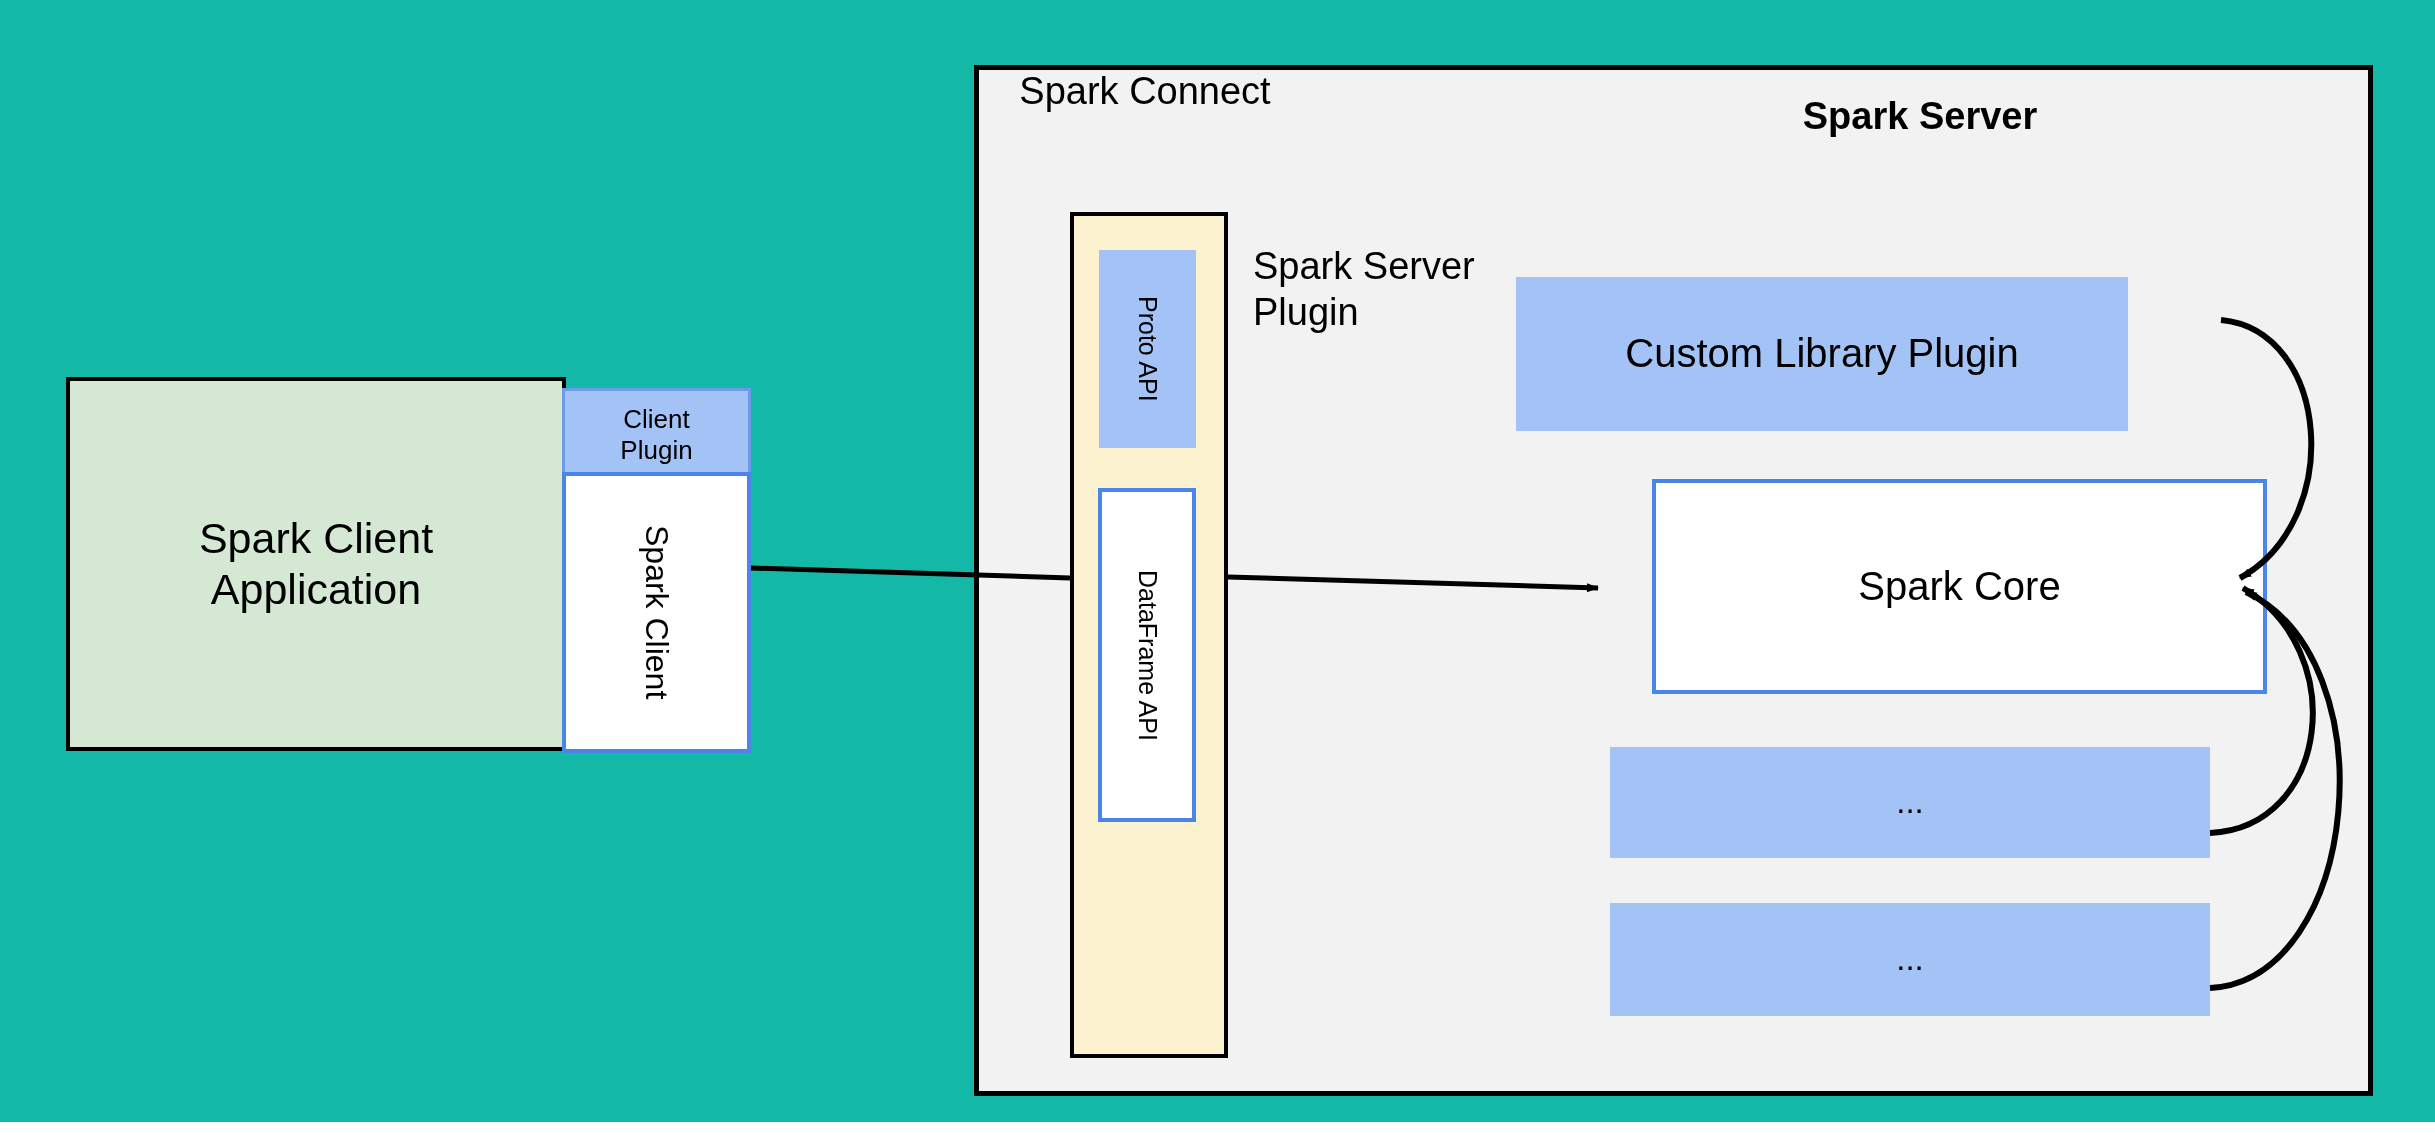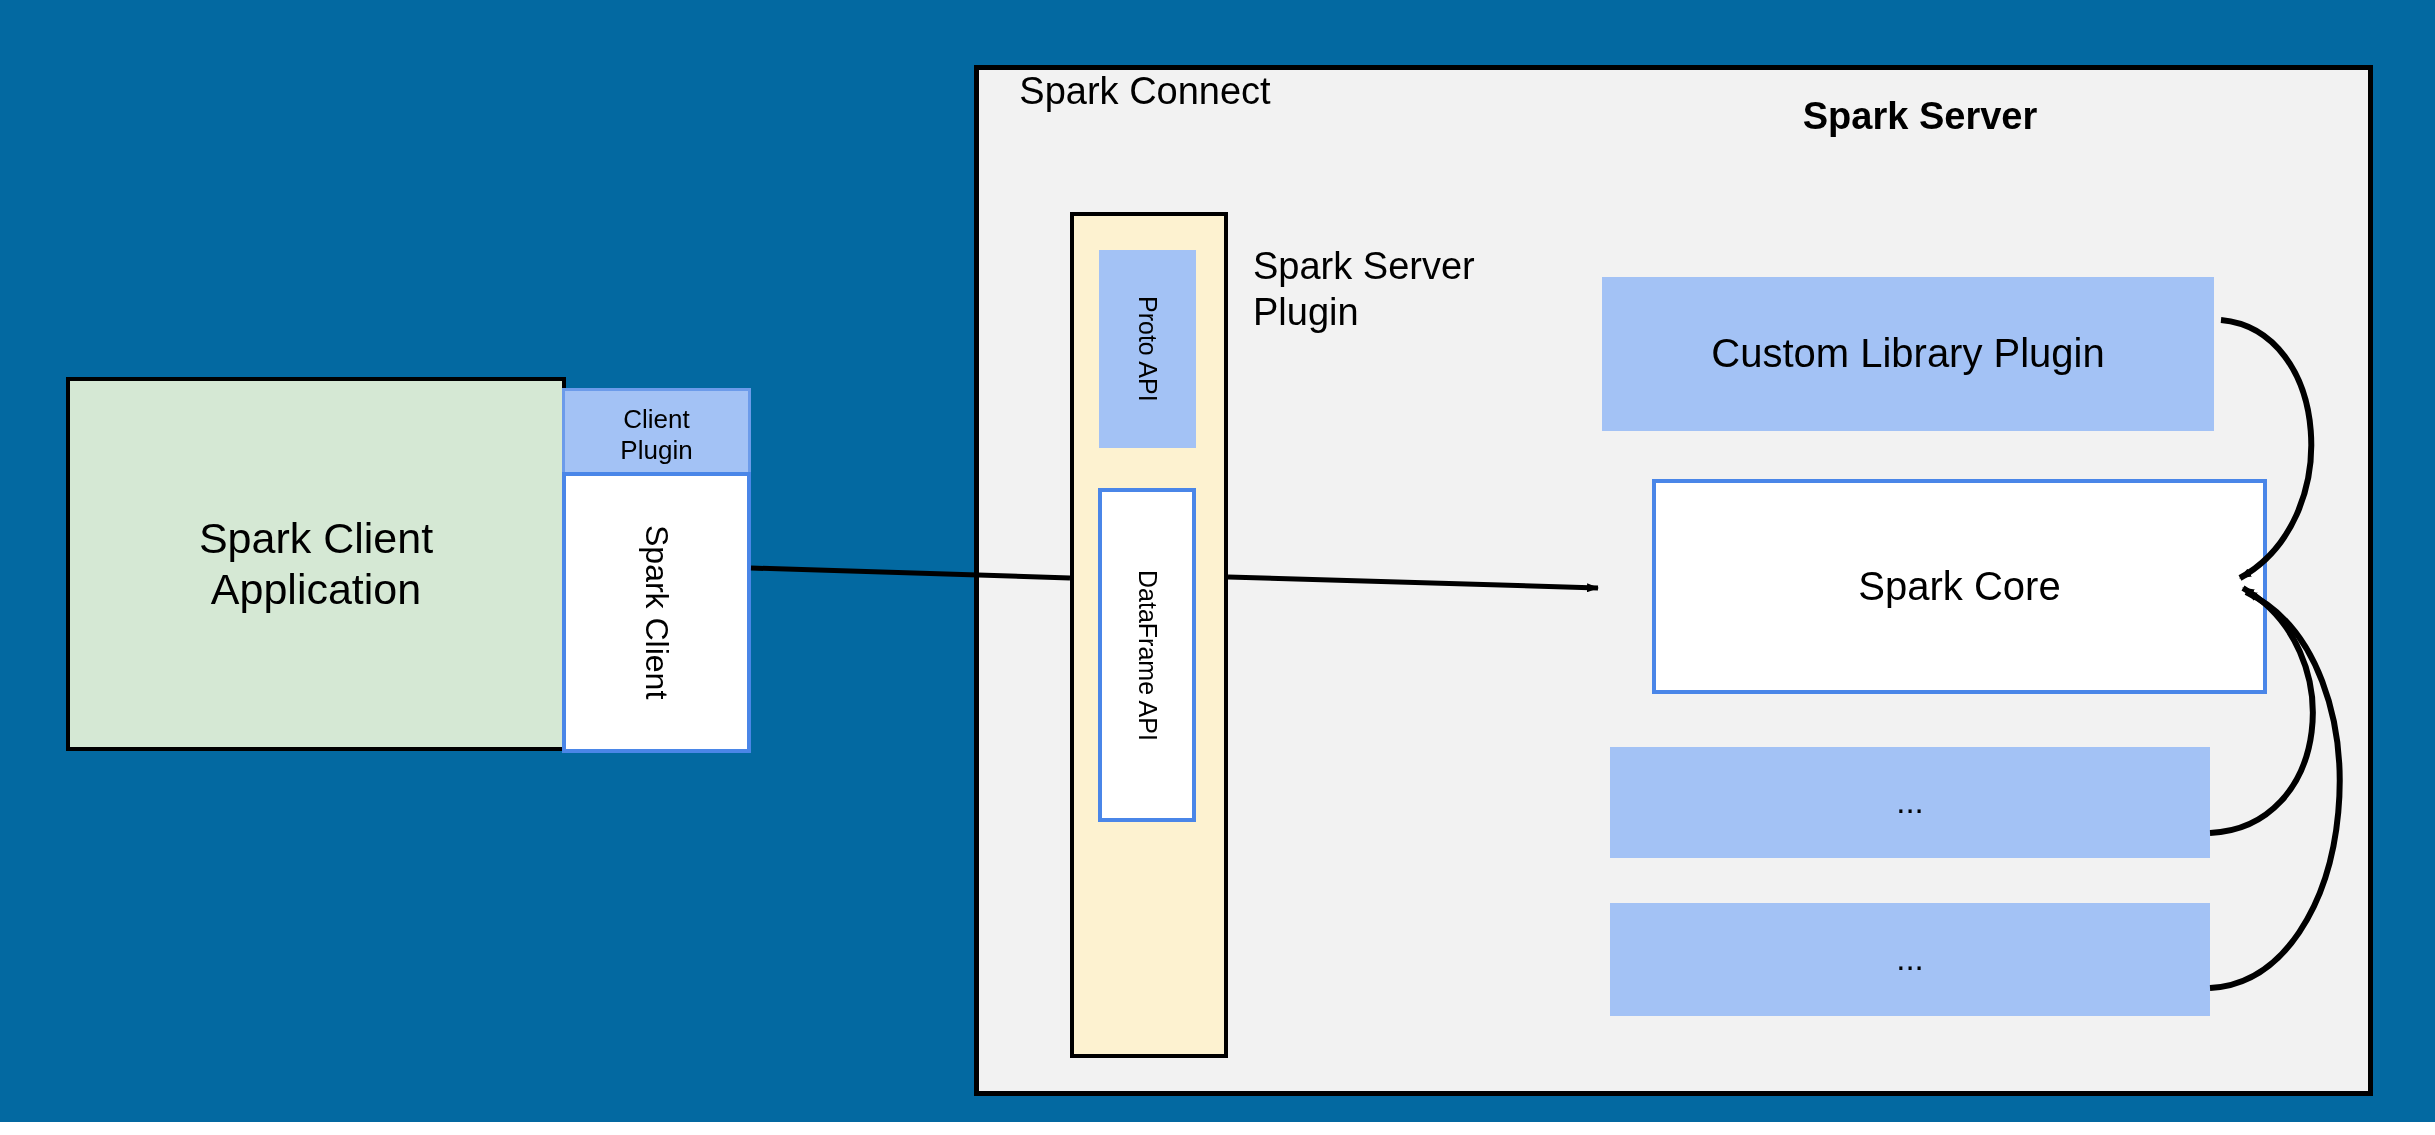--- a/index.html
+++ b/index.html
@@ -8,21 +8,21 @@
     background: #ffffff;
   }
   body {
     font-family: "Liberation Sans", sans-serif;
     -webkit-font-smoothing: antialiased;
   }
   #canvas {
     position: relative;
     width: 2435px;
     height: 1122px;
-    background: #0369a1;
+    background: #14b8a6;
     overflow: hidden;
   }
   .box {
     position: absolute;
     box-sizing: border-box;
     display: flex;
     align-items: center;
     justify-content: center;
     text-align: center;
     color: #000000;
@@ -123,21 +123,21 @@
     left: 1098px;
     top: 488px;
     width: 98px;
     height: 334px;
     background: #ffffff;
     border: 4px solid #4a86e8;
     font-size: 25px;
   }
   
   #custom-library-plugin-box {
-    left: 1602px;
+    left: 1516px;
     top: 277px;
     width: 612px;
     height: 154px;
     background: #a3c2f5;
     font-size: 40px;
   }
   #spark-core-box {
     left: 1608px;
     top: 479px;
     width: 615px;

